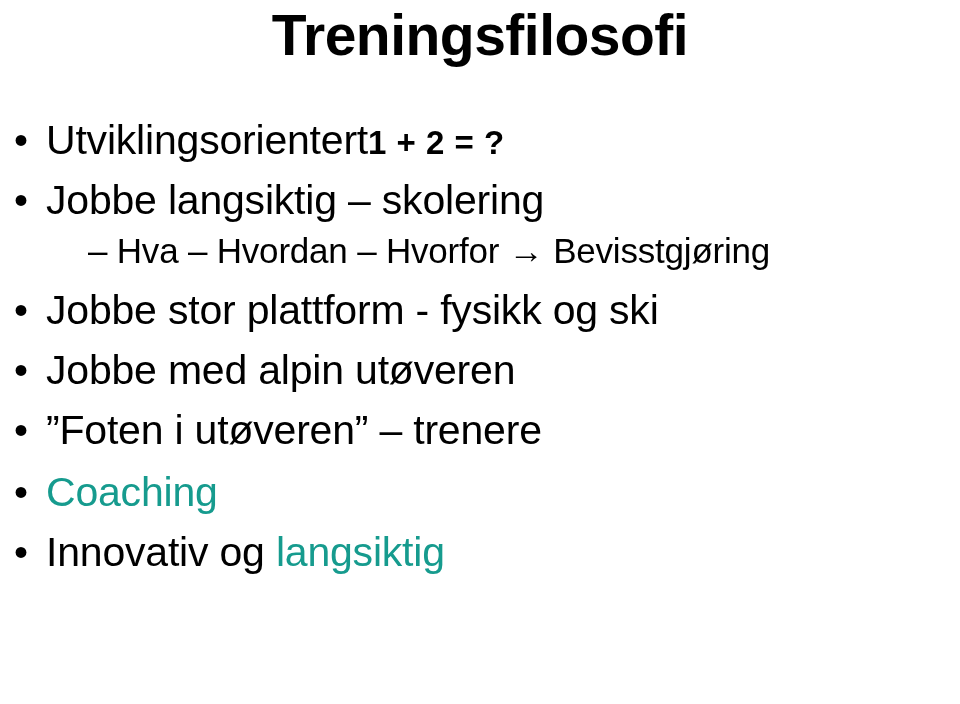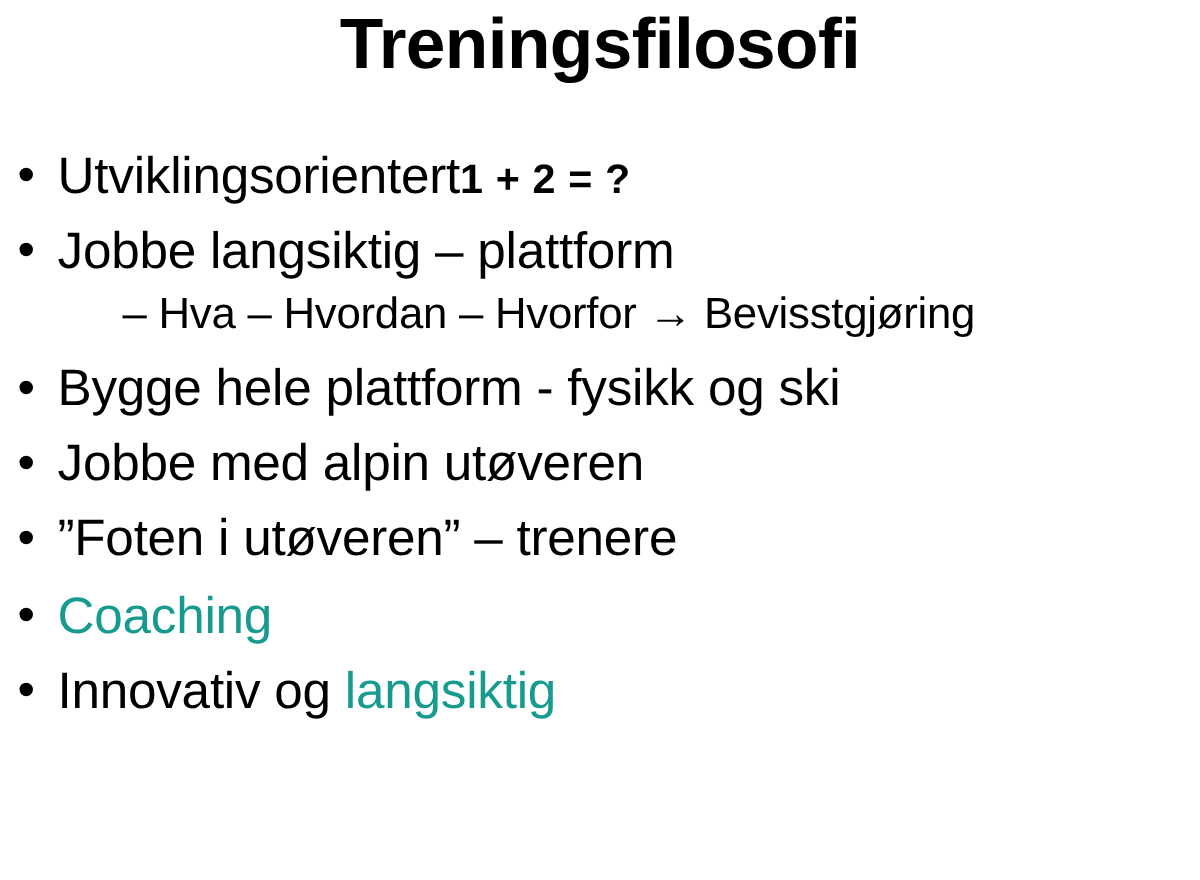--- a/index.html
+++ b/index.html
@@ -71,21 +71,20 @@
     align-items:flex-start;
     padding-left:88px;
     margin-top:-4px;
   }
   .sub-text {
     font-size:35px;
     line-height:52px;
     color:#000000;
     white-space:nowrap;
     letter-spacing:-0.2px;
-    margin-left:10px;
   }
 
   .row-3 { margin-top:4px; }
   .row-4 { margin-top:2px; }
   .row-5 { margin-top:2px; }
   .row-6 { margin-top:4px; }
   .row-7 { margin-top:2px; }
 
   .link-teal {
     color:#169b8e;
@@ -121,30 +120,30 @@
 
   <div class="body-list">
 
     <div class="bullet-row row-1">
       <span class="bullet-mark">•</span>
       <span class="bullet-text"><span>Utviklingsorientert</span><span class="small-eq">1 + 2 = ?</span></span>
     </div>
 
     <div class="bullet-row row-2">
       <span class="bullet-mark">•</span>
-      <span class="bullet-text">Jobbe langsiktig – plattform</span>
+      <span class="bullet-text">Jobbe langsiktig – skolering</span>
     </div>
 
     <div class="sub-row">
       <span class="sub-text">– Hva – Hvordan – Hvorfor → Bevisstgjøring</span>
     </div>
 
     <div class="bullet-row row-3">
       <span class="bullet-mark">•</span>
-      <span class="bullet-text">Bygge hele plattform - fysikk og ski</span>
+      <span class="bullet-text">Jobbe stor plattform - fysikk og ski</span>
     </div>
 
     <div class="bullet-row row-4">
       <span class="bullet-mark">•</span>
       <span class="bullet-text">Jobbe med alpin utøveren</span>
     </div>
 
     <div class="bullet-row row-5">
       <span class="bullet-mark">•</span>
       <span class="bullet-text">”Foten i utøveren” – trenere</span>

